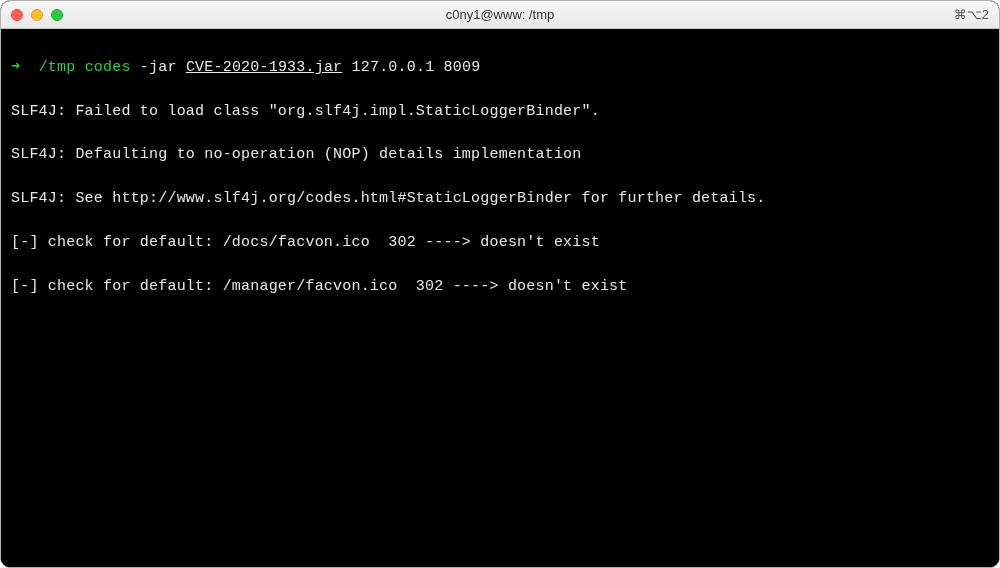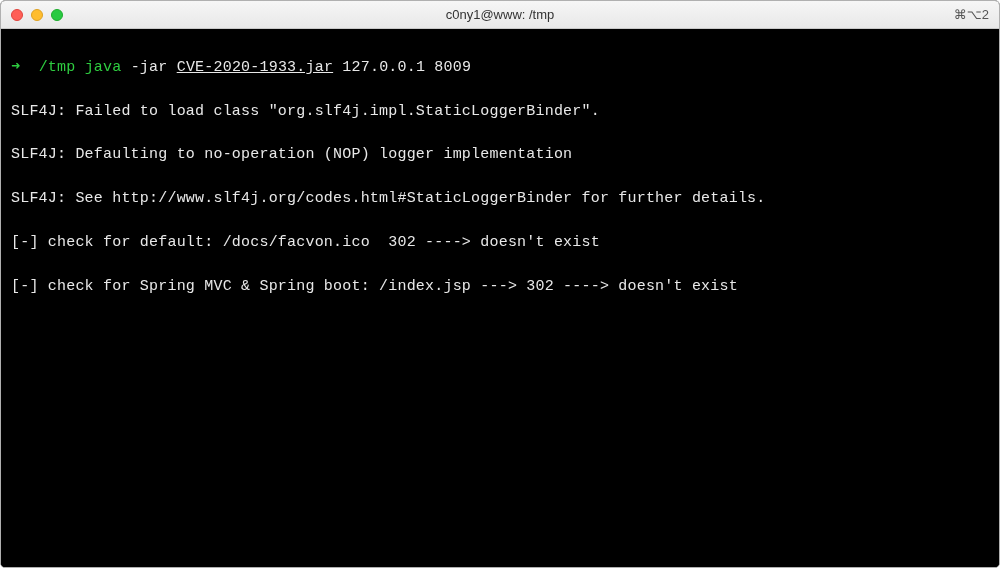--- a/index.html
+++ b/index.html
@@ -12,21 +12,21 @@
       font-family: "Menlo", "Monaco", "Courier New", monospace;
       font-size: 14px;
       width: 1000px;
       height: 568px;
       overflow: hidden;
     }
     .window {
       width: 1000px;
       height: 568px;
       border: 1px solid #b0b0b0;
-      border-radius: 5px;
+      border-radius: 10px;
       overflow: hidden;
       display: flex;
       flex-direction: column;
       background: #000;
     }
     .title-bar {
       height: 28px;
       background: linear-gradient(to bottom, #f6f6f6, #e8e8e8);
       border-bottom: 1px solid #c8c8c8;
       display: flex;
@@ -87,26 +87,26 @@
     <div class="traffic-lights">
       <div class="traffic-light tl-red"></div>
       <div class="traffic-light tl-yellow"></div>
       <div class="traffic-light tl-green"></div>
     </div>
     <div class="title-text">c0ny1@www: /tmp</div>
     <div class="title-right">⌘⌥2</div>
   </div>
 
   <div class="terminal-body">
-<div class="line"><span class="green">➜</span>  <span class="green">/tmp</span> <span class="green">java</span><span> -jar </span><span class="underline">CVE-2020-1933.jar</span><span> 127.0.0.1 8009</span></div>
+<div class="line"><span class="green">➜</span>  <span class="green">/tmp</span> <span class="green">codes</span><span> -jar </span><span class="underline">CVE-2020-1933.jar</span><span> 127.0.0.1 8009</span></div>
 <div class="line">SLF4J: Failed to load class "org.slf4j.impl.StaticLoggerBinder".</div>
-<div class="line">SLF4J: Defaulting to no-operation (NOP) logger implementation</div>
+<div class="line">SLF4J: Defaulting to no-operation (NOP) details implementation</div>
 <div class="line">SLF4J: See http://www.slf4j.org/codes.html#StaticLoggerBinder for further details.</div>
 <div class="line">[-] check for default: /docs/facvon.ico  302 ----&gt; doesn't exist</div>
-<div class="line">[-] check for Spring MVC &amp; Spring boot: /index.jsp ---&gt; 302 ----&gt; doesn't exist</div>
+<div class="line">[-] check for default: /manager/facvon.ico  302 ----&gt; doesn't exist</div>
 
 
 
 
 
 
   </div>
 </div>
 
 </body></html>

